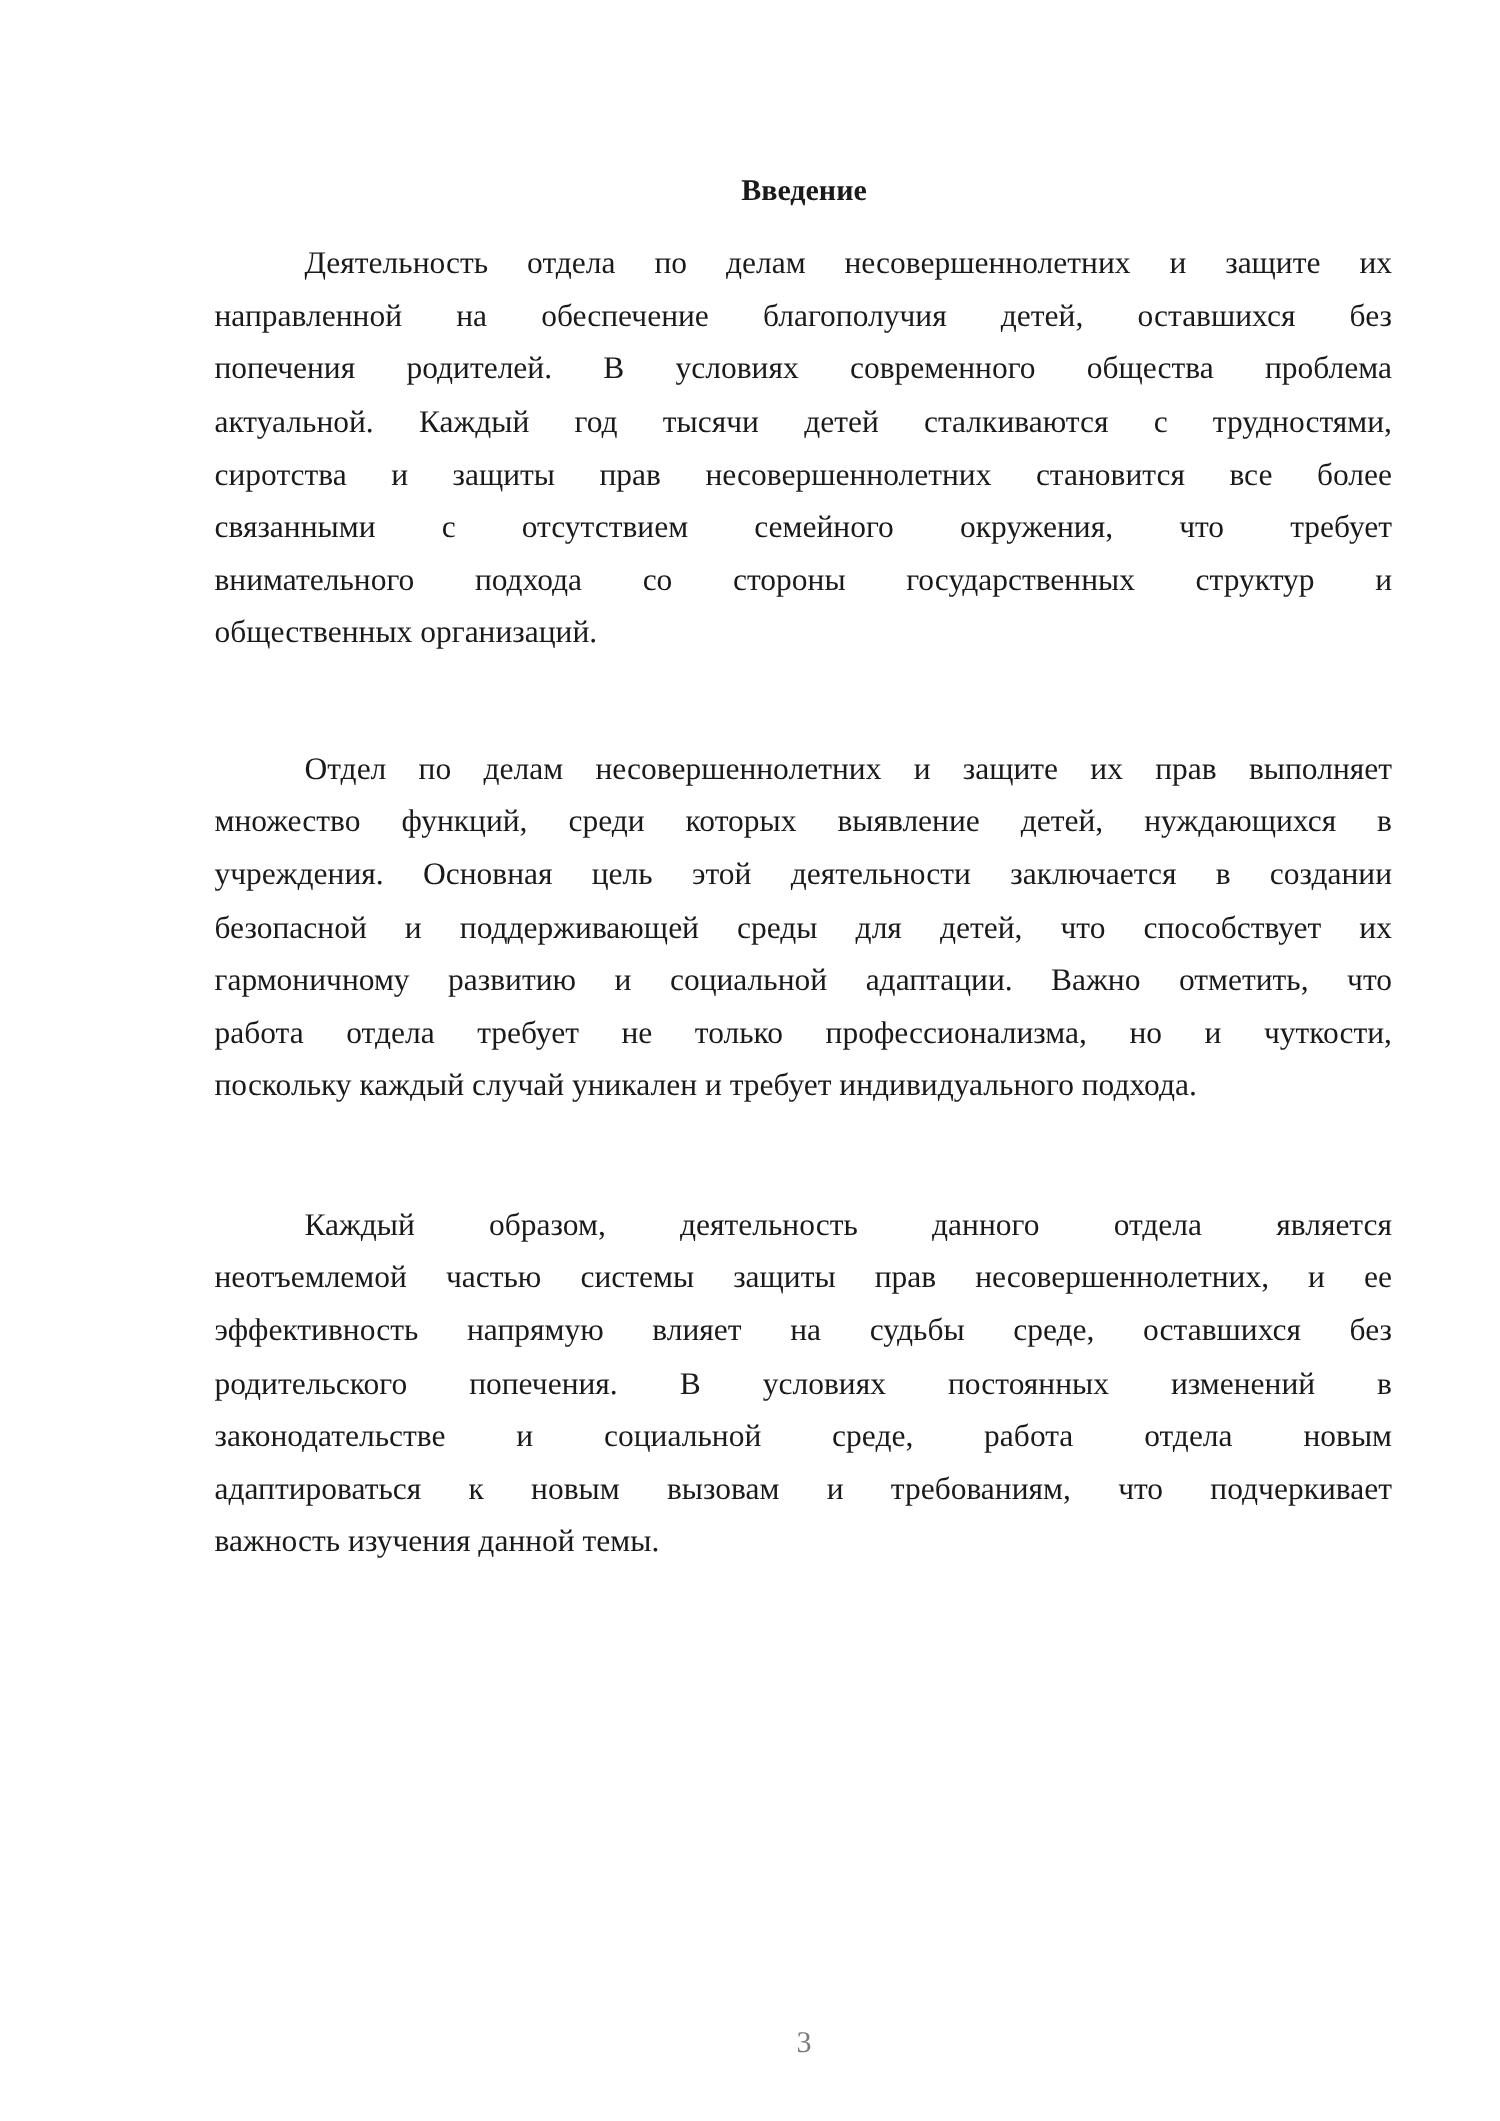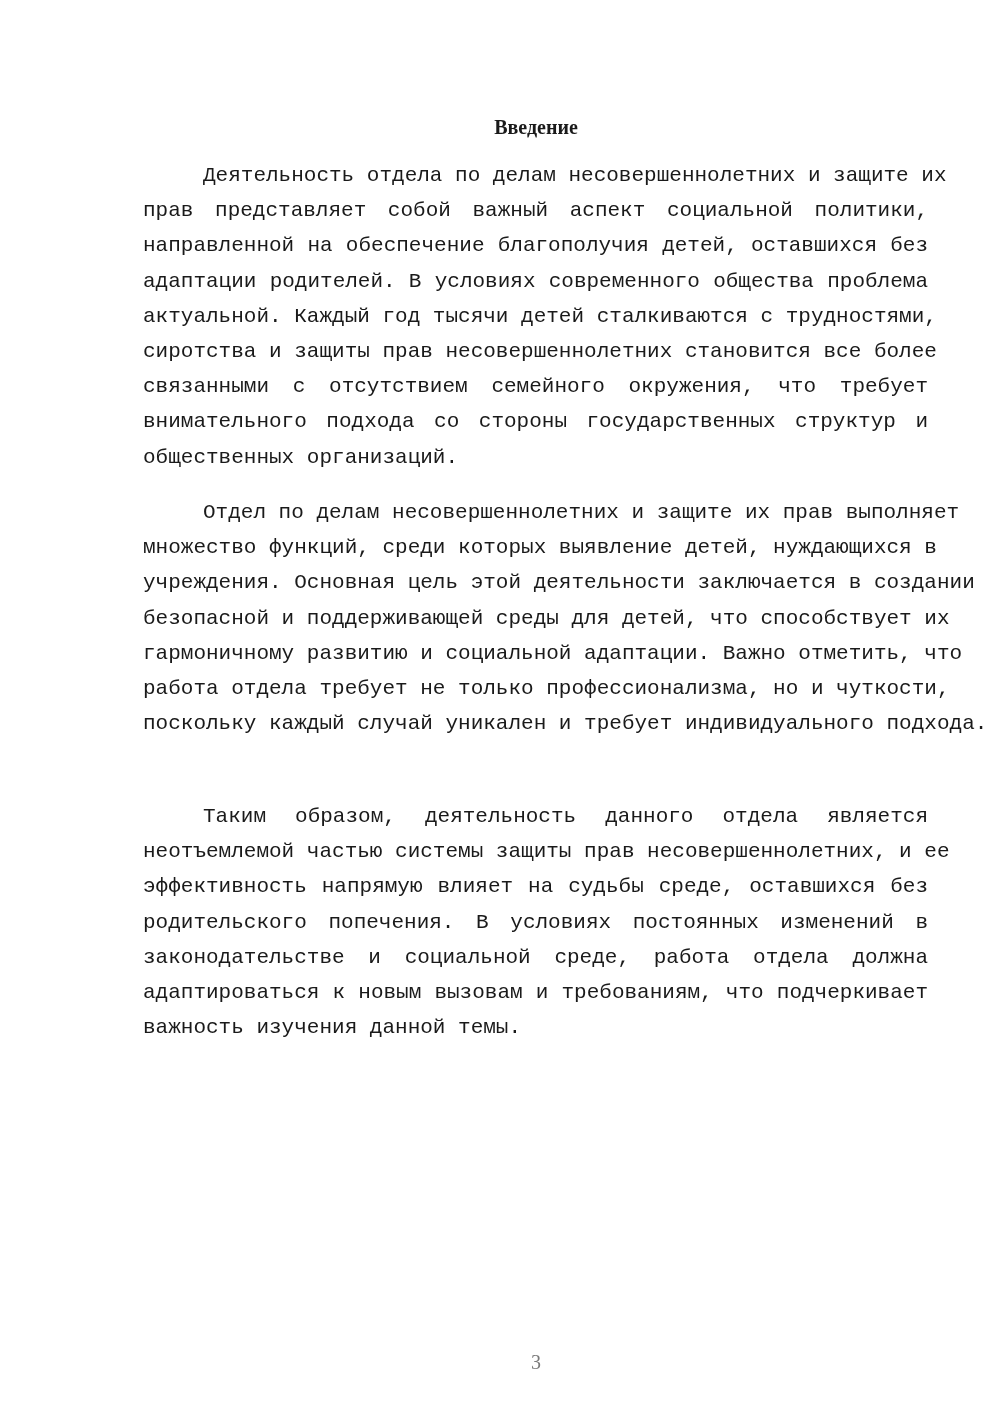--- a/index.html
+++ b/index.html
@@ -43,21 +43,20 @@
     .para {
       margin: 0;
     }
     .line {
       display: block;
       height: 35.2px;
       line-height: 35.2px;
       white-space: nowrap;
       text-align: justify;
       text-align-last: justify;
-      font-family: Liberation Mono, monospace;
     }
     .line.last {
       text-align: center;
       text-align-last: left;
     }
     .line.first {
       padding-left: 60px;
     }
     #p1 { top: 142px; }
     #p2 { top: 479px; }
@@ -74,45 +73,44 @@
   </style>
 </head>
 <body>
 
 <div class="page">
 
   <div class="title">Введение</div>
 
   <div class="body-text para" id="p1">
     <span class="line first">Деятельность отдела по делам несовершеннолетних и защите их</span>
-    <span class="line">прав представляет собой важный аспект социальной политики,</span>
     <span class="line">направленной на обеспечение благополучия детей, оставшихся без</span>
-    <span class="line">адаптации родителей. В условиях современного общества проблема</span>
+    <span class="line">попечения родителей. В условиях современного общества проблема</span>
     <span class="line">актуальной. Каждый год тысячи детей сталкиваются с трудностями,</span>
     <span class="line">сиротства и защиты прав несовершеннолетних становится все более</span>
     <span class="line">связанными с отсутствием семейного окружения, что требует</span>
     <span class="line">внимательного подхода со стороны государственных структур и</span>
     <span class="line last">общественных организаций.</span>
   </div>
 
   <div class="body-text para" id="p2">
     <span class="line first">Отдел по делам несовершеннолетних и защите их прав выполняет</span>
     <span class="line">множество функций, среди которых выявление детей, нуждающихся в</span>
     <span class="line">учреждения. Основная цель этой деятельности заключается в создании</span>
     <span class="line">безопасной и поддерживающей среды для детей, что способствует их</span>
     <span class="line">гармоничному развитию и социальной адаптации. Важно отметить, что</span>
     <span class="line">работа отдела требует не только профессионализма, но и чуткости,</span>
     <span class="line last">поскольку каждый случай уникален и требует индивидуального подхода.</span>
   </div>
 
   <div class="body-text para" id="p3">
-    <span class="line first">Таким образом, деятельность данного отдела является</span>
+    <span class="line first">Каждый образом, деятельность данного отдела является</span>
     <span class="line">неотъемлемой частью системы защиты прав несовершеннолетних, и ее</span>
     <span class="line">эффективность напрямую влияет на судьбы среде, оставшихся без</span>
     <span class="line">родительского попечения. В условиях постоянных изменений в</span>
-    <span class="line">законодательстве и социальной среде, работа отдела должна</span>
+    <span class="line">законодательстве и социальной среде, работа отдела новым</span>
     <span class="line">адаптироваться к новым вызовам и требованиям, что подчеркивает</span>
     <span class="line last">важность изучения данной темы.</span>
   </div>
 
   <div class="page-number">3</div>
 
 </div>
 
 </body></html>

